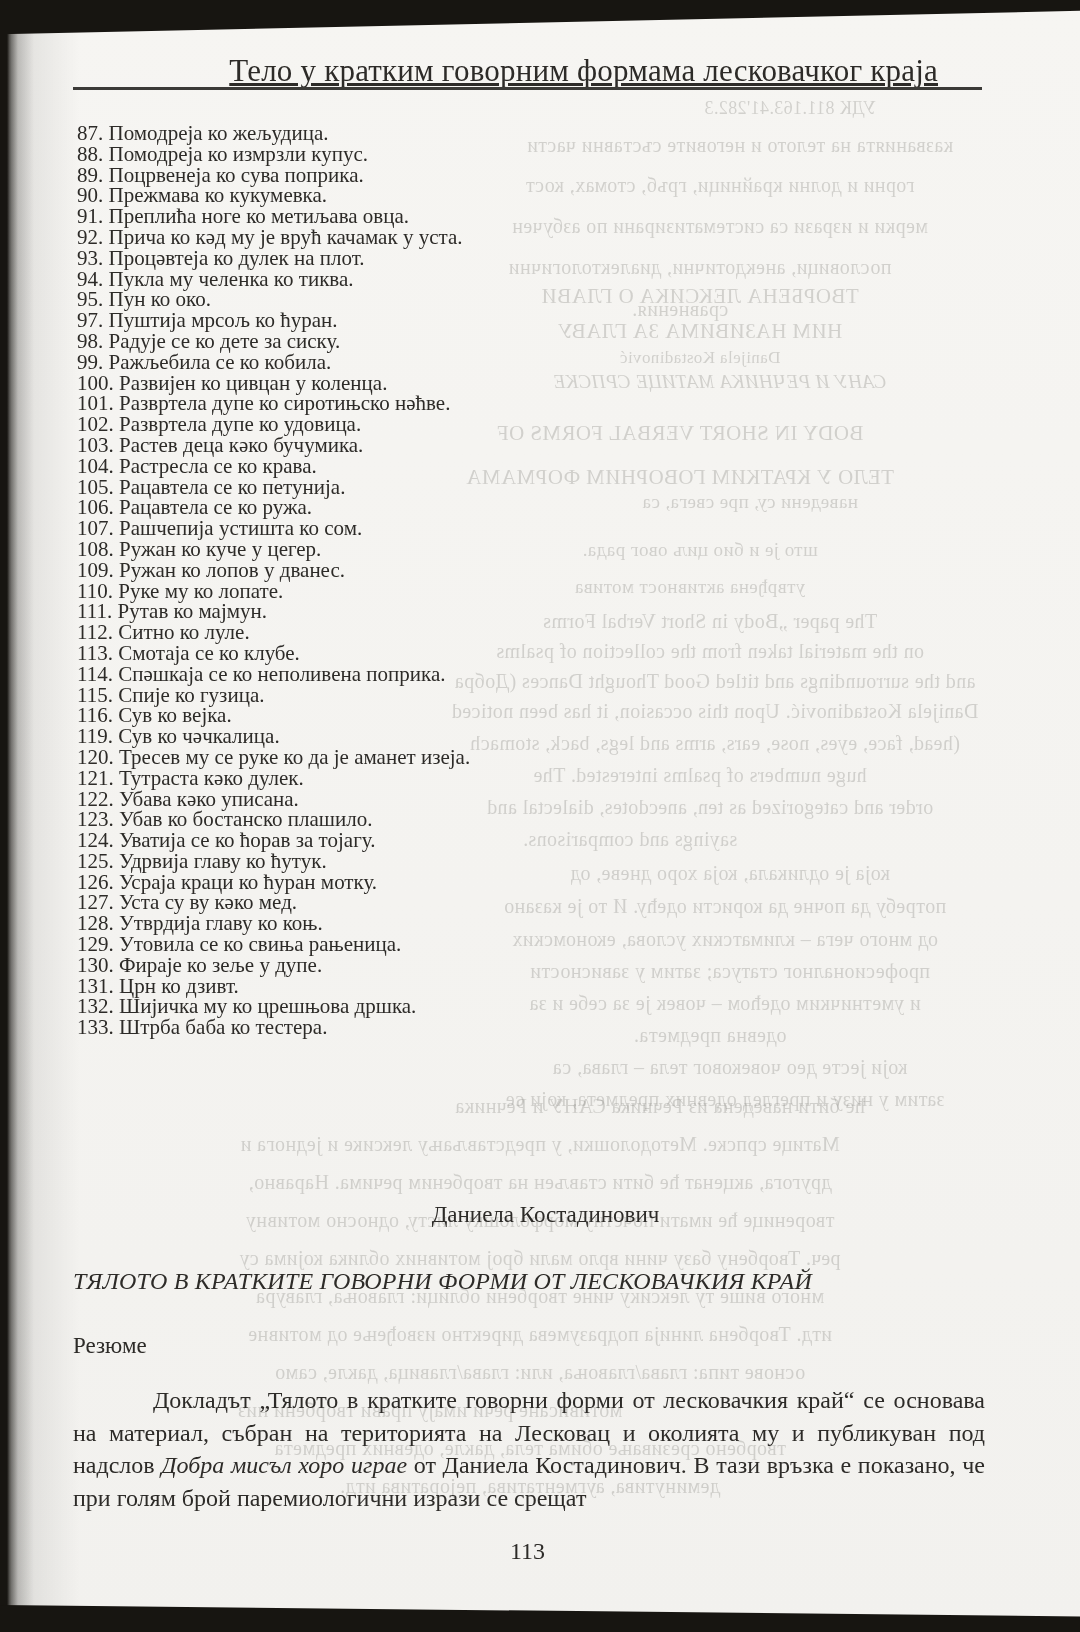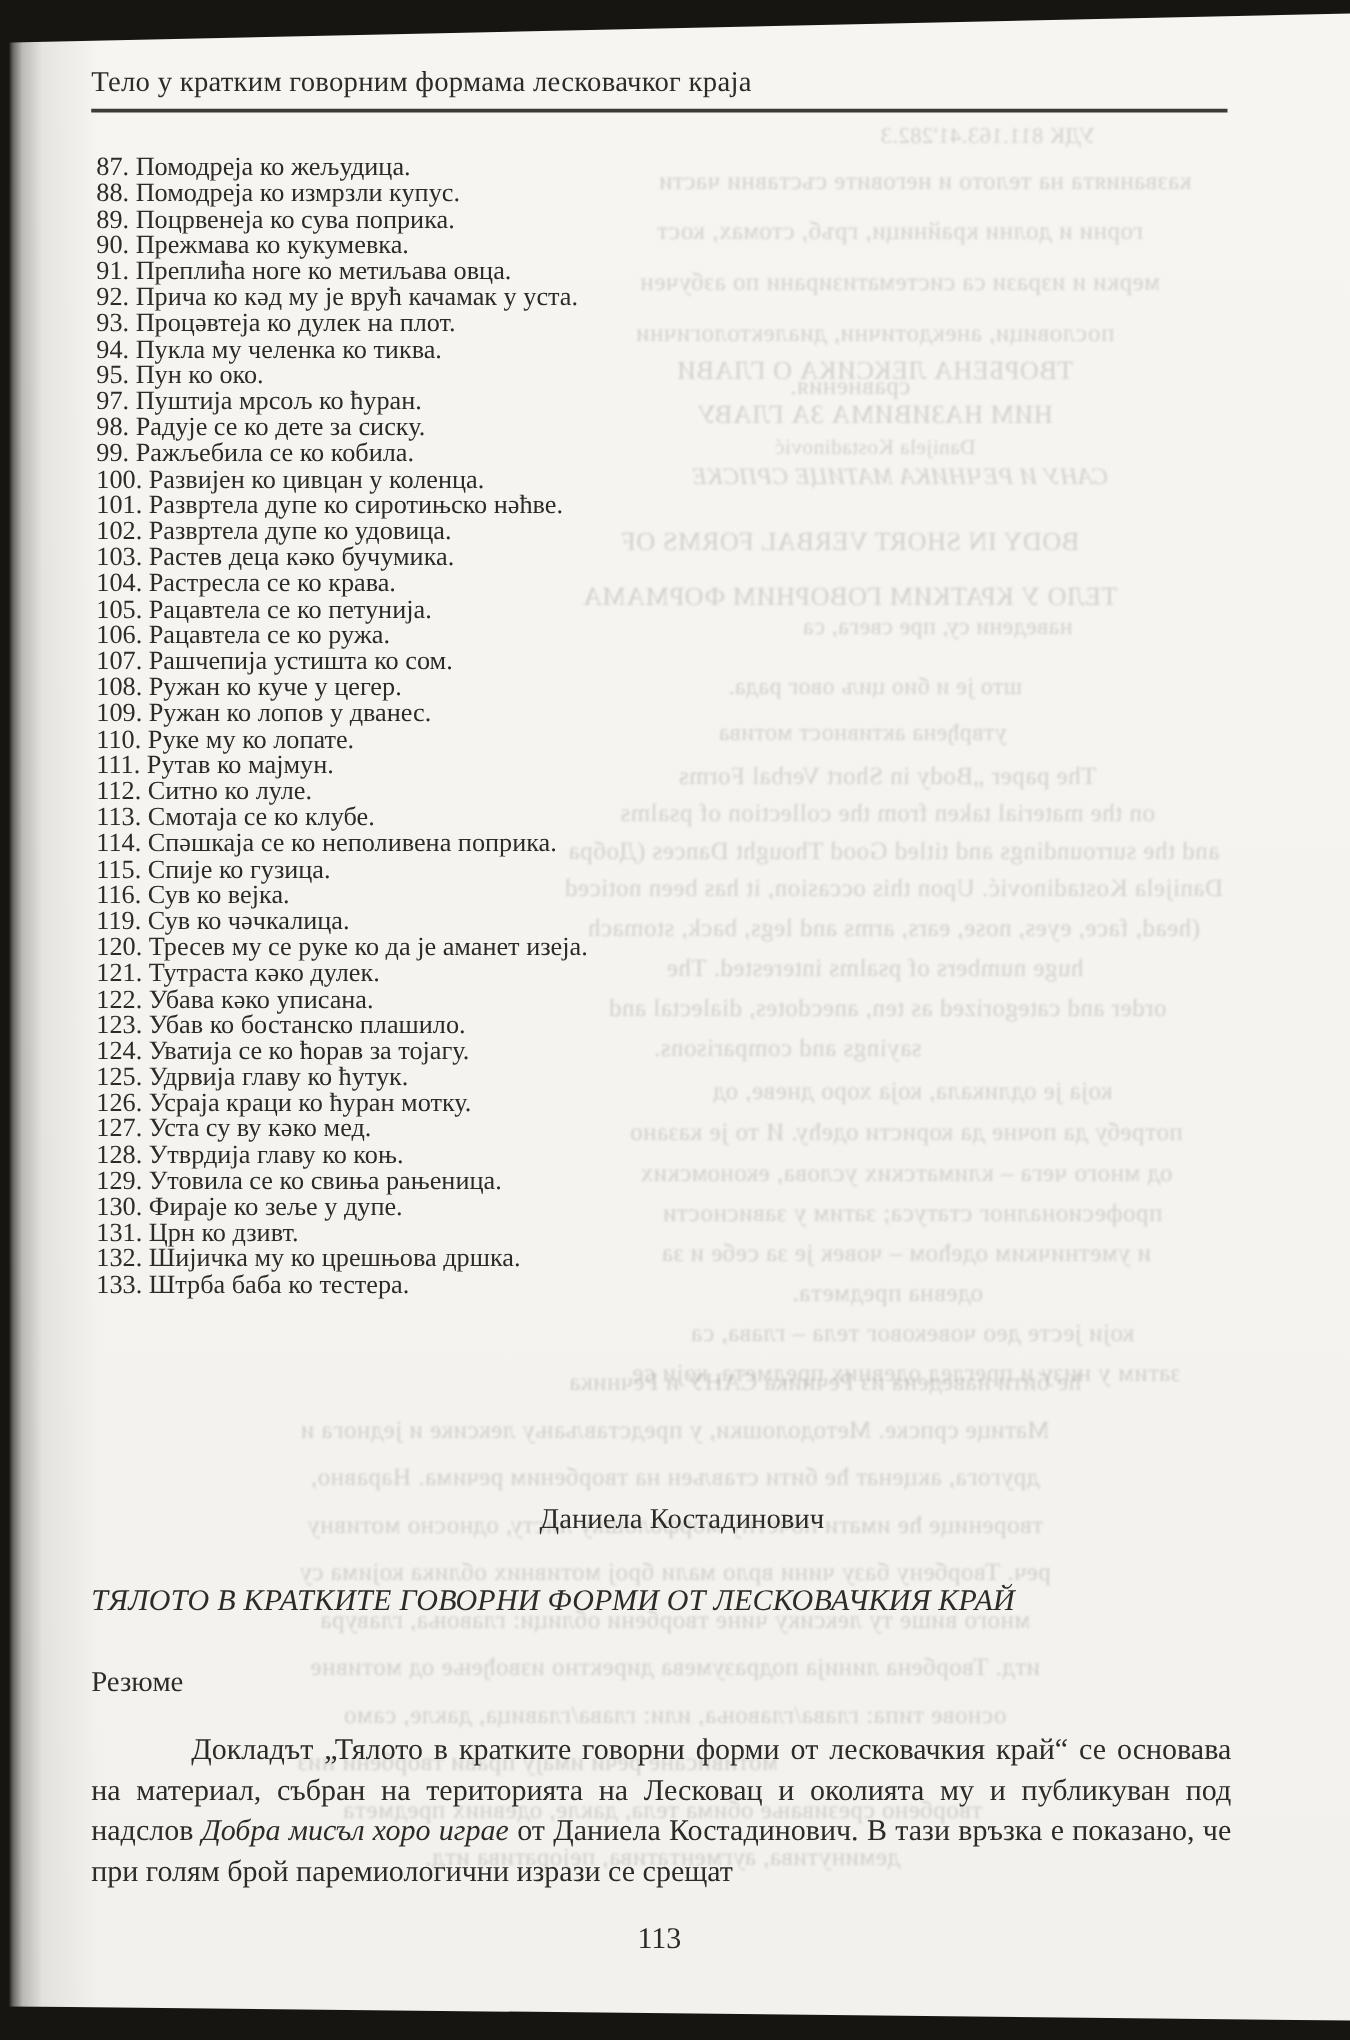--- a/index.html
+++ b/index.html
@@ -18,22 +18,22 @@
     clip-path:polygon(0 10%,100% 48%,100% 100%,0 100%);z-index:30;}
   .binding{position:absolute;top:0;left:10px;width:70px;height:100%;z-index:2;
     background:linear-gradient(90deg,rgba(0,0,0,.10),rgba(0,0,0,0));}
   
   .ghost-layer{position:absolute;inset:0;z-index:3;}
   .ghost-line{position:absolute;color:#8e8d88;opacity:.34;filter:blur(.7px);
     transform:scaleX(-1);white-space:nowrap;text-align:center;letter-spacing:.4px;line-height:1.1;}
   .ghost-line.it{font-style:italic;}
   
   .content{position:absolute;inset:0;z-index:10;}
-  .page-header{position:absolute;top:53px;left:73px;width:865px;text-align:left;
-    font-size:23px;letter-spacing:.2px;}
+  .page-header{position:absolute;top:53px;left:73px;width:865px;text-align:right;
+    font-size:31px;letter-spacing:.2px;text-decoration:underline;}
   .header-rule{position:absolute;top:87px;left:73px;width:909px;height:3px;background:#3b3a37;}
   .phrase-list{position:absolute;top:97px;left:77px;width:930px;font-size:21px;line-height:20.8px;margin-top:26px;}
   .row{white-space:nowrap;}
   .author-line{position:absolute;top:1202px;left:91px;width:909px;text-align:center;font-size:23px;}
   .summary-title{position:absolute;top:1268px;left:73px;width:909px;text-align:left;
     font-size:24px;white-space:nowrap;letter-spacing:.2px;font-style:italic;}
   .resume-label{position:absolute;top:1333px;left:73px;width:909px;text-align:left;font-size:23px;}
   .resume-par{position:absolute;top:1384px;left:73px;width:912px;margin:0;
     font-size:24px;line-height:32.5px;text-align:justify;text-indent:80px;}
   .resume-par i{font-style:italic;}

